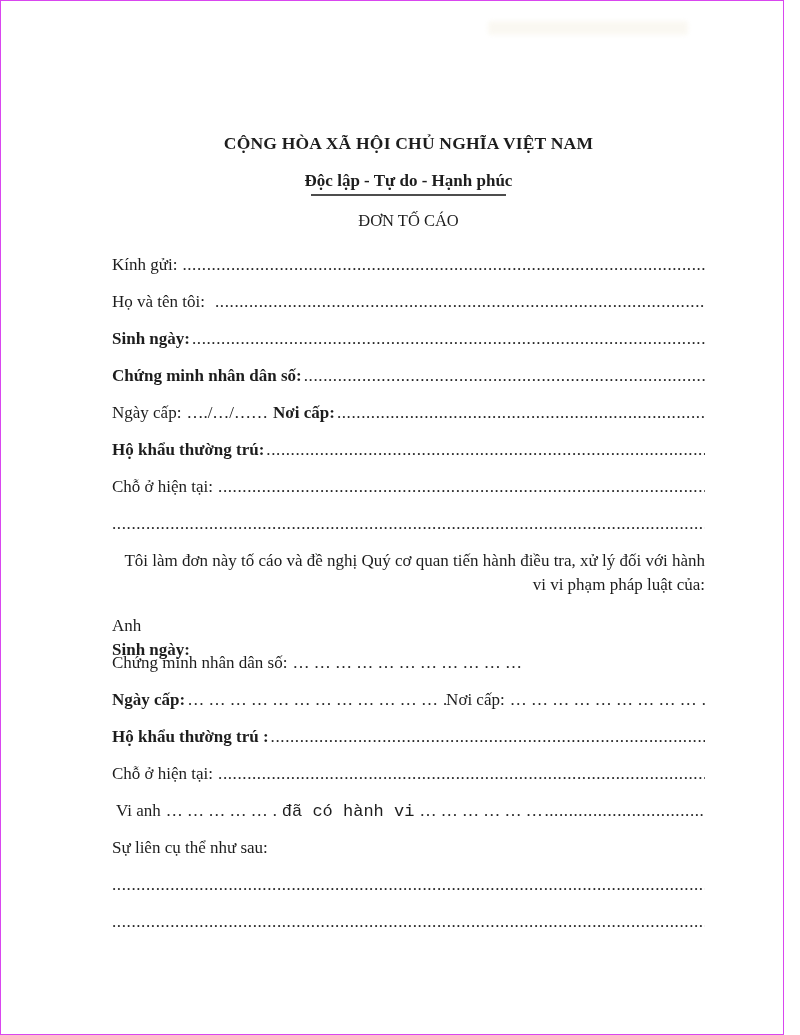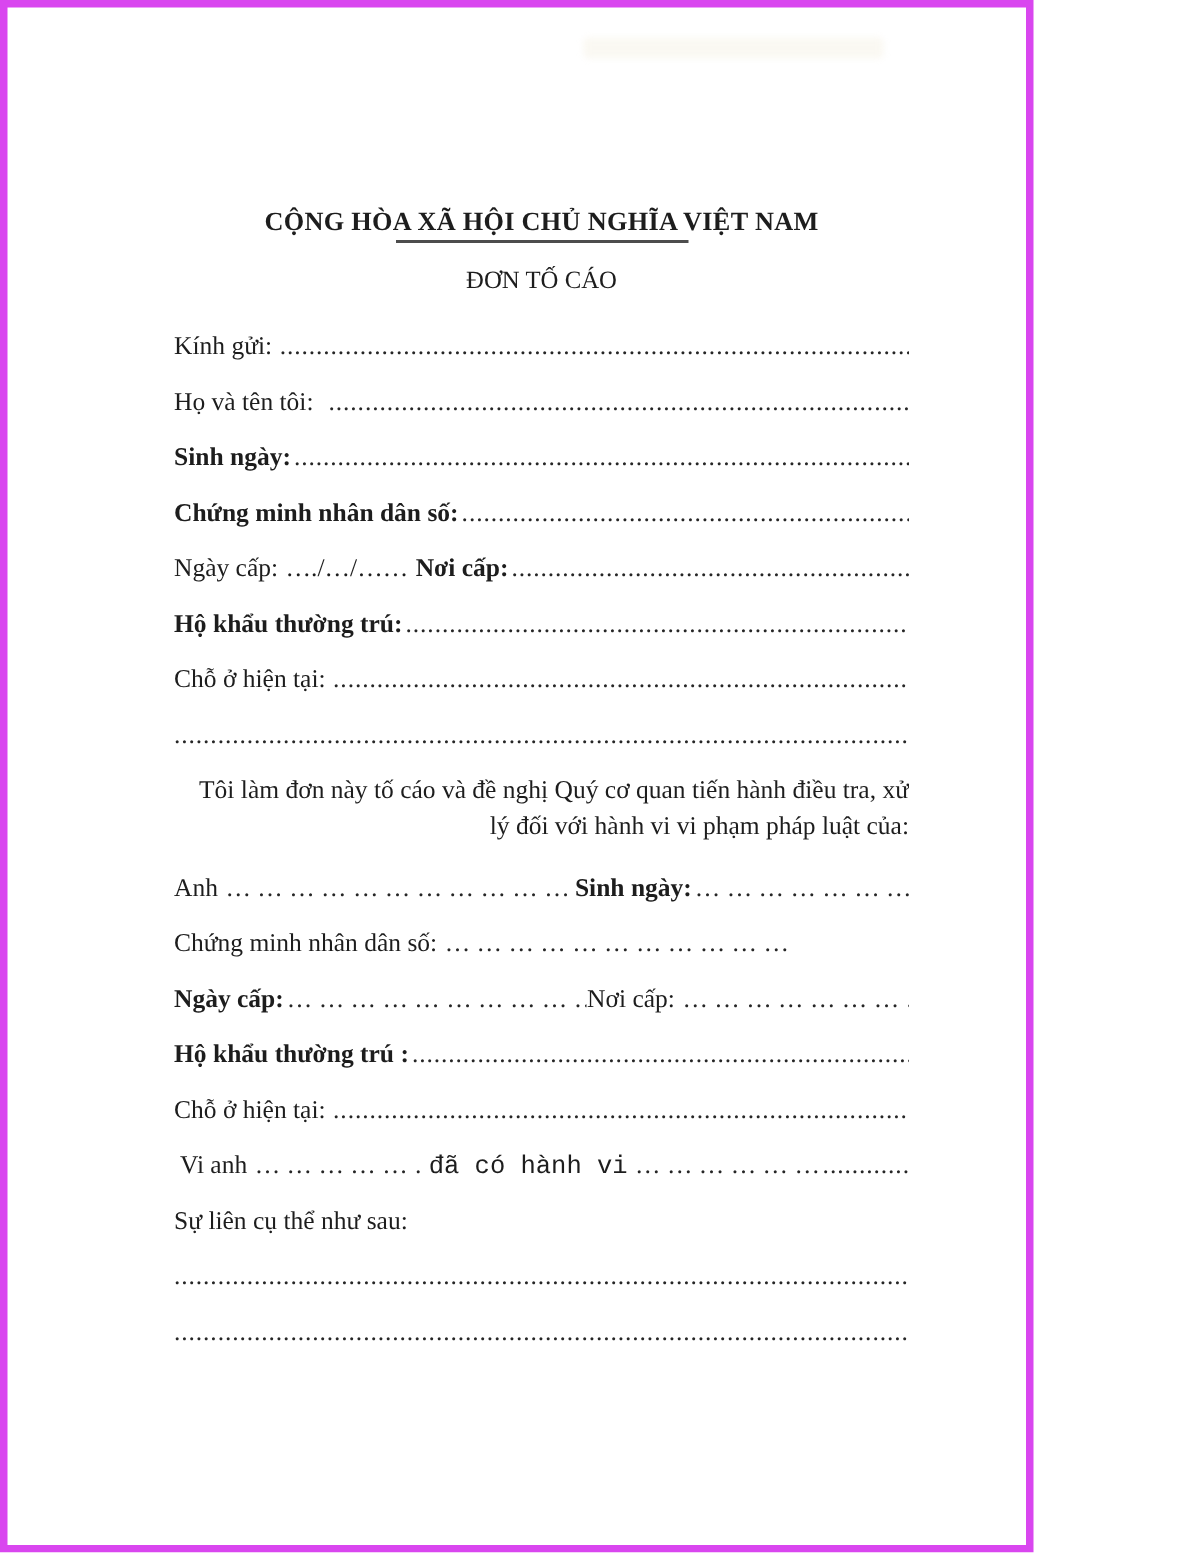--- a/index.html
+++ b/index.html
@@ -1,18 +1,18 @@
 <!DOCTYPE html>
 <html><head>
 <meta charset="utf-8">
 <style>
   html, body { margin:0; padding:0; background:#ffffff; }
   .frame {
-    width:689px; height:1035px; box-sizing:border-box;
-    border:5px solid #d946ef; background:#fff;
+    width:784px; height:1035px; box-sizing:border-box;
+    border:1px solid #d946ef; background:#fff;
     position:relative; overflow:hidden;
     font-family:"Liberation Serif","DejaVu Serif",serif;
     color:#1d1d1d;
   }
   .content { padding:130px 78px 0 111px; font-size:17px; }
   .h-title { font-weight:bold; font-size:17.5px; text-align:center; letter-spacing:0.2px; line-height:24px; }
   .h-motto { margin-top:14px; font-weight:bold; font-size:17px; text-align:center; line-height:24px; }
   .h-rule  { width:195px; margin:1px auto 0; border-bottom:2px solid #4d4d4d; height:0; }
   .h-form-title { margin-top:13px; font-weight:normal; font-size:16.5px; text-align:center; line-height:24px; }
   .fields { margin-top:20px;text-align:right; }
@@ -23,35 +23,36 @@
   .leader.dense { letter-spacing:0.6px; }
   .leader.g62 { flex:62 1 0; }
   .leader.g38 { flex:38 1 0; }
   .leader.g57 { flex:57 1 0; }
   .leader.g43 { flex:43 1 0; }
   .leader.f110 { flex:0 0 110px; }
   .leader.f125 { flex:0 0 125px; }
   .leader.f230 { flex:0 0 230px; }
   .leader.rest { flex:1 1 0; }
   .para { line-height:24px; height:48px; overflow:hidden; margin:0; }
-  .mt17 { margin-top:17px; }
+  .mt17 { margin-top:17px;flex-direction:column; }
   .mt4  { margin-top:4px; }
   .watermark {
     position:absolute; top:20px; right:95px; width:200px; height:14px;
     background:#f6f2e6; opacity:0.5; filter:blur(2px); border-radius:3px;
   }
 </style>
 </head>
 <body>
 
 <div class="frame">
   <div class="watermark"></div>
   <div class="content">
 
     <div class="h-title">CỘNG HÒA XÃ HỘI CHỦ NGHĨA VIỆT NAM</div>
+    <div class="h-motto">Độc lập - Tự do - Hạnh phúc</div>
     <div class="h-rule"></div>
     <div class="h-form-title">ĐƠN TỐ CÁO</div>
 
     <div class="fields">
 
       <div class="row">
         <span class="lbl">Kính gửi:</span>
         <span class="leader dense">............................................................................................................................................................................................................................................................................................................</span>
       </div>
 

